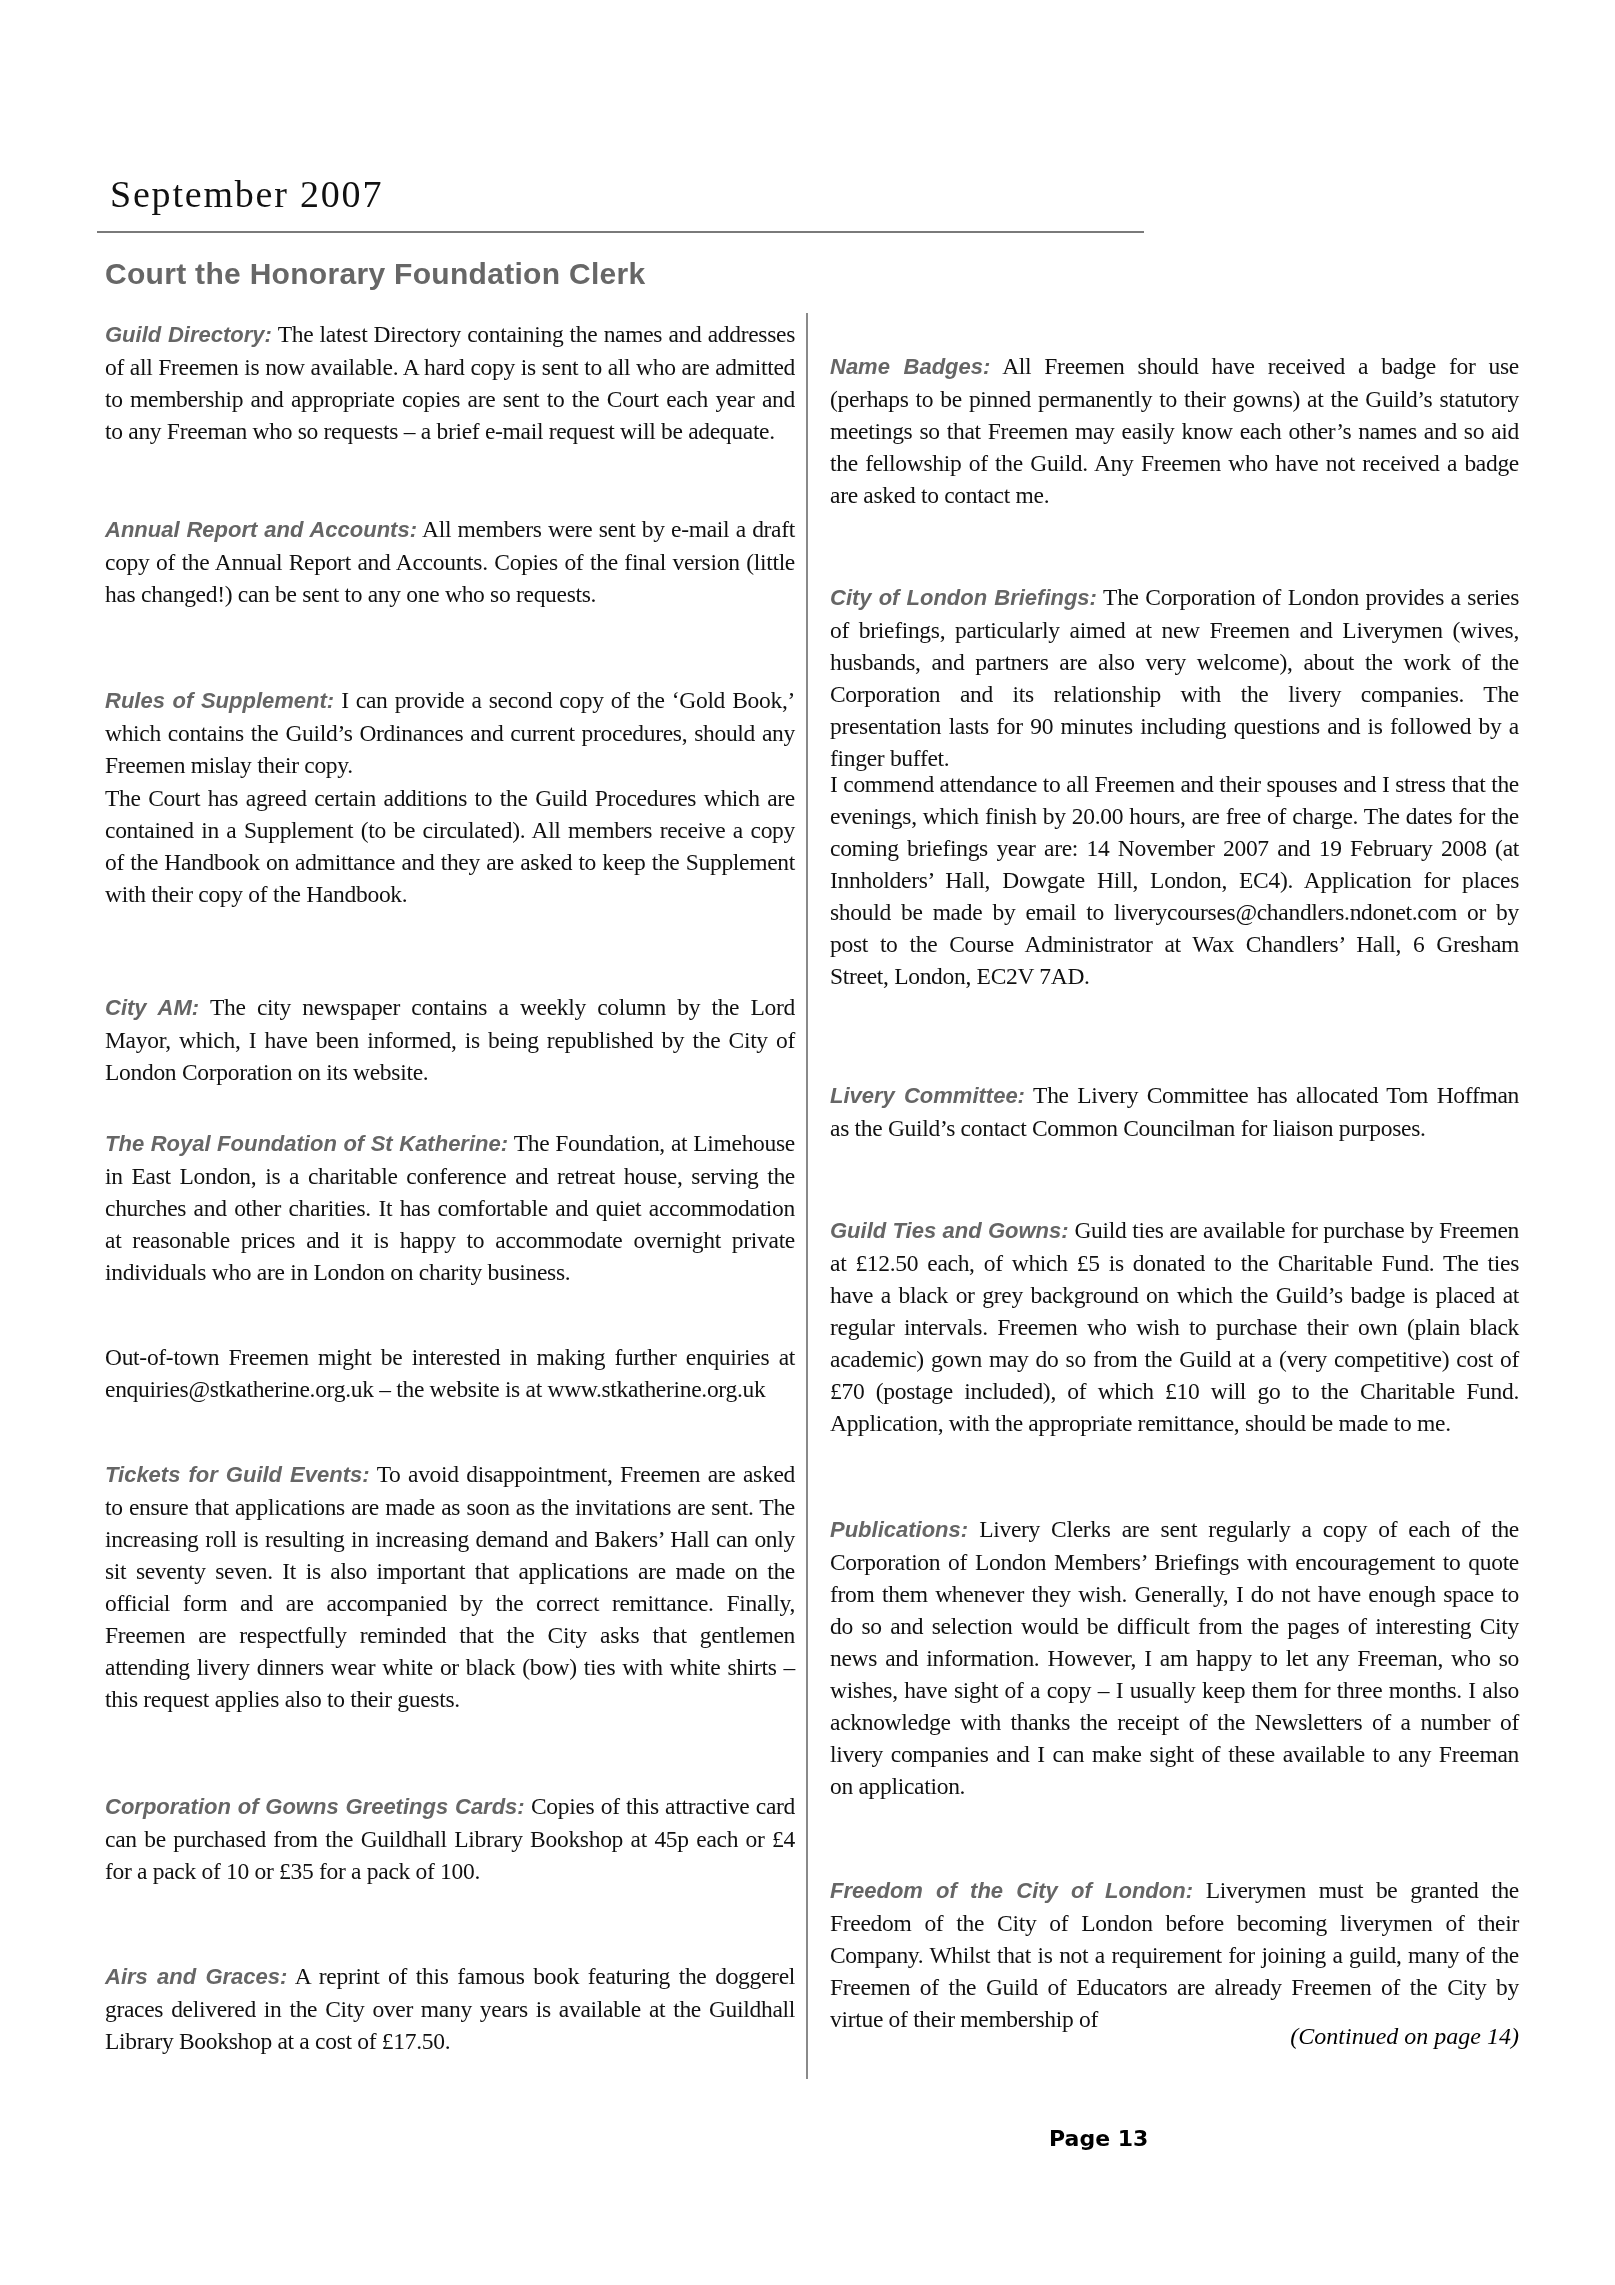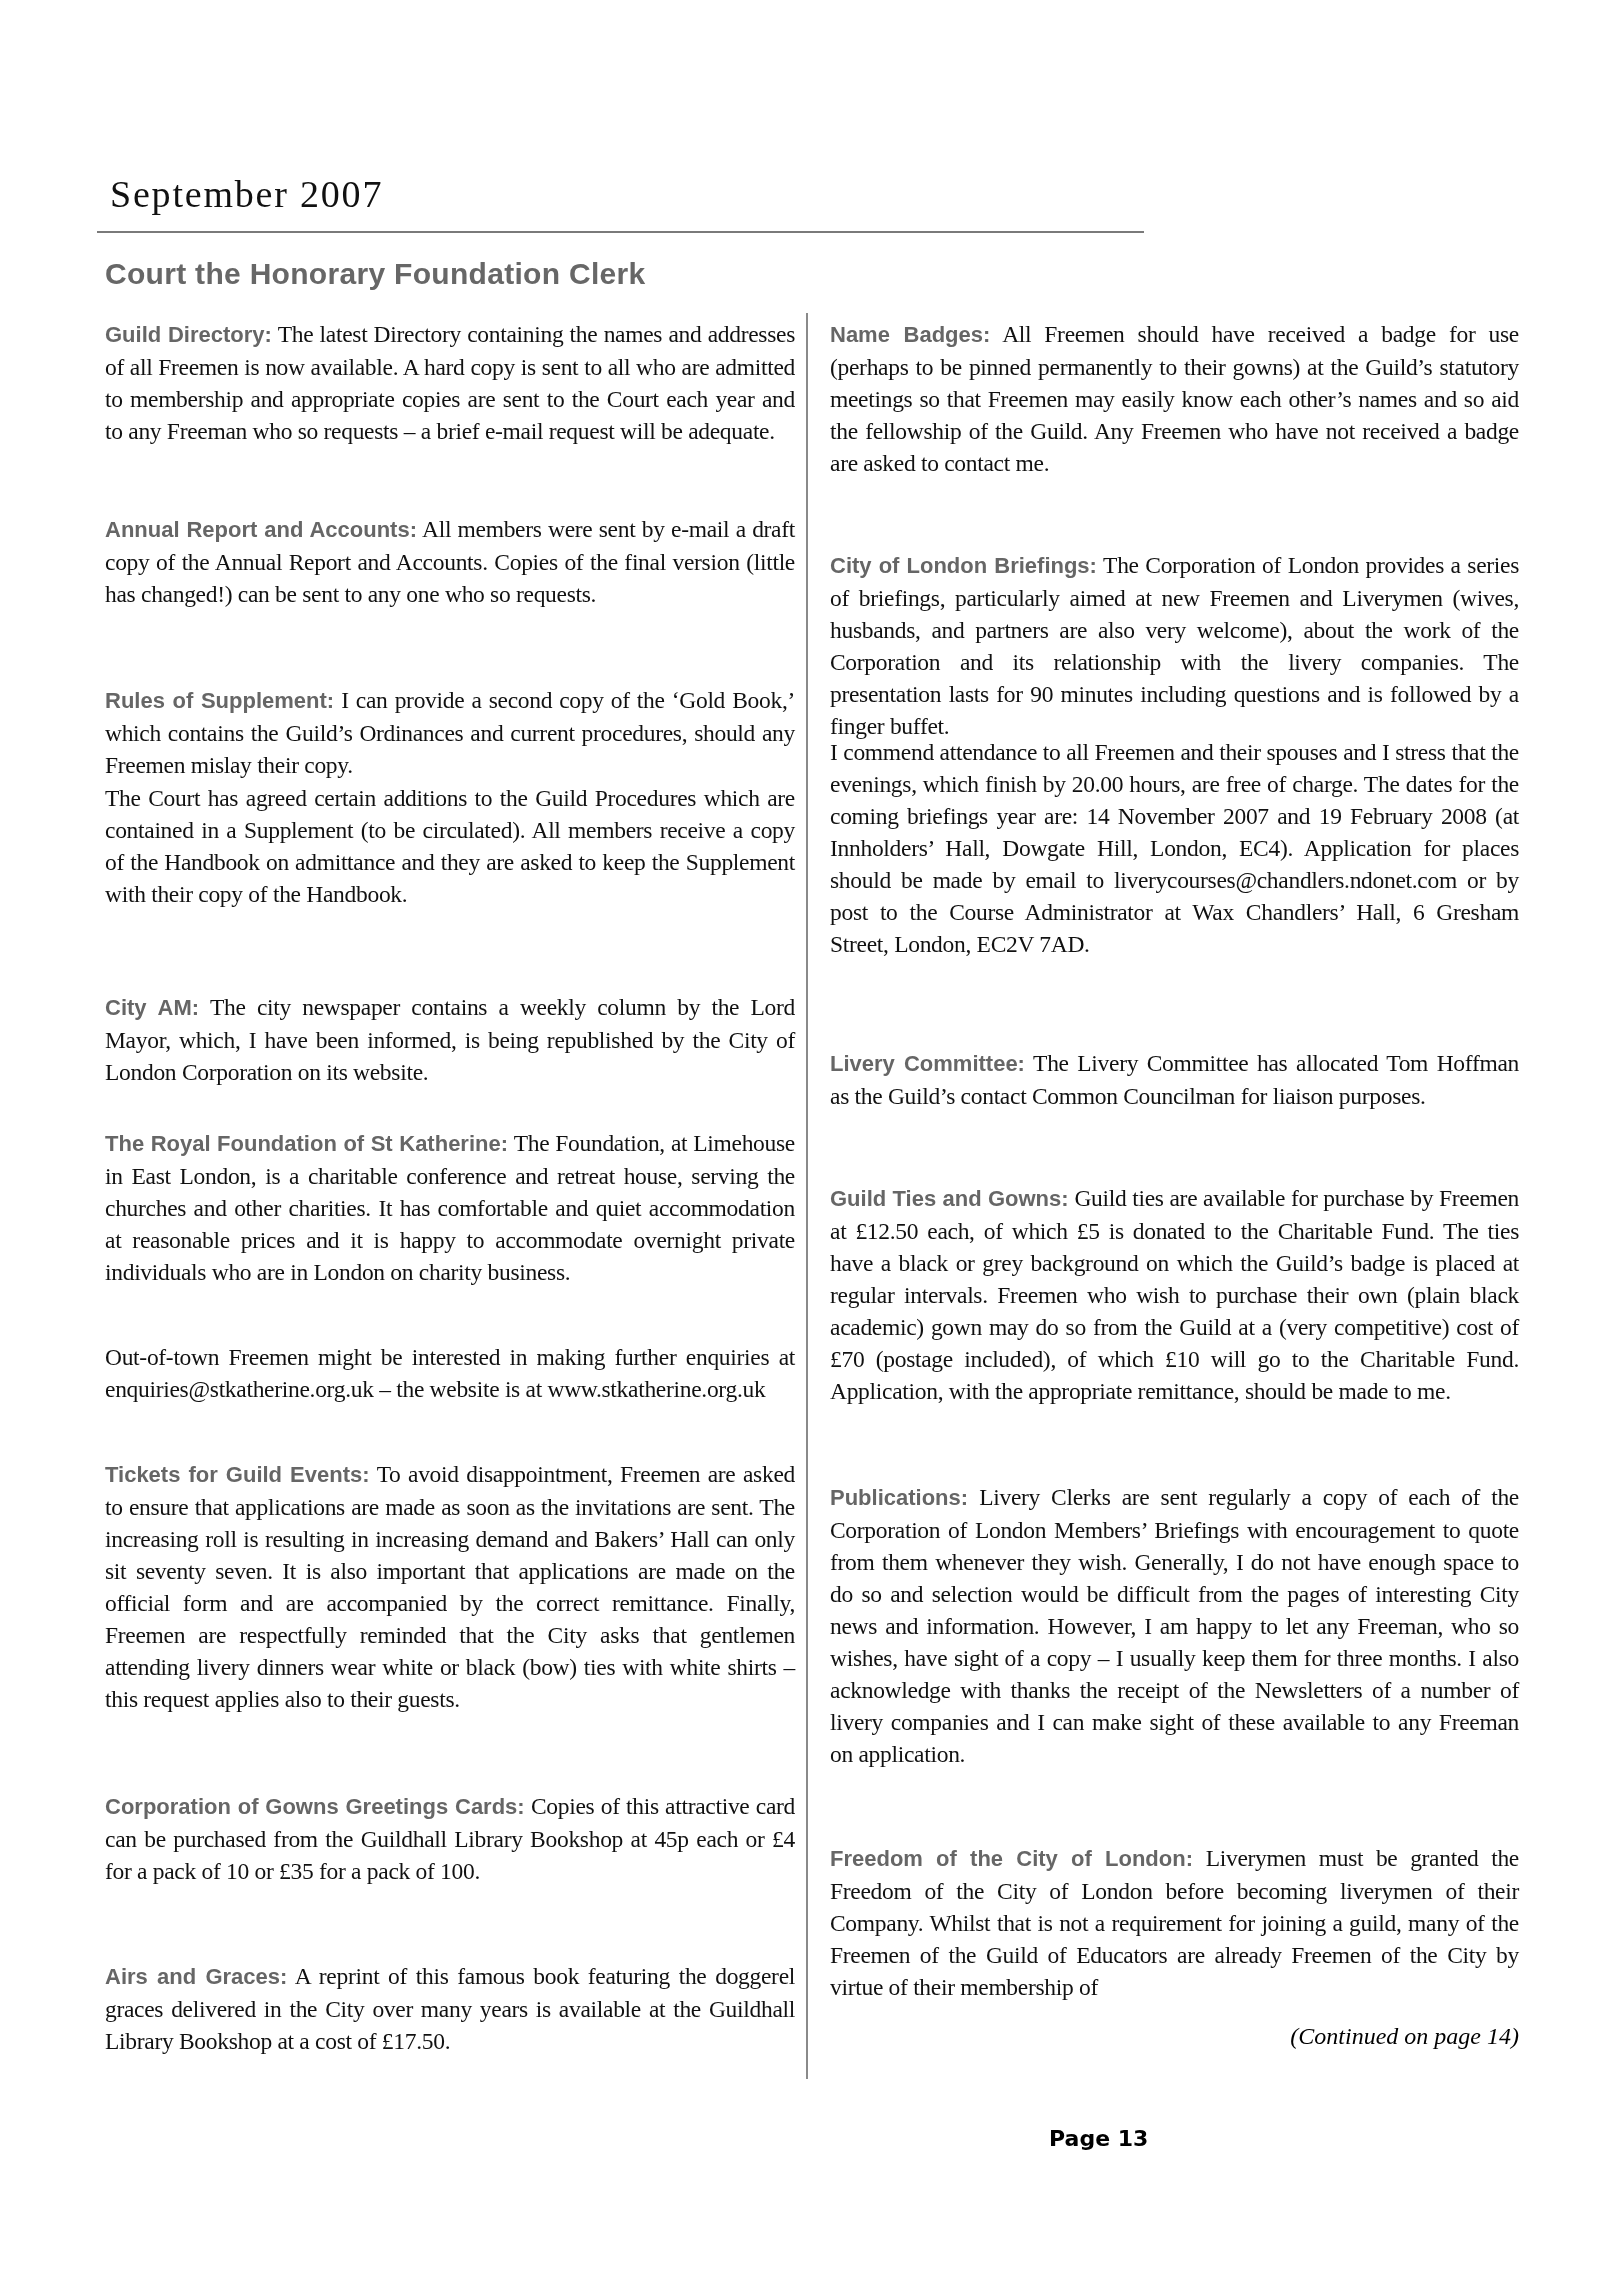--- a/index.html
+++ b/index.html
@@ -22,24 +22,24 @@
     position:absolute; left:806px; top:313px; width:1.8px; height:1766px; background:#8a8a8a;
   }
   .para {
     position:absolute;
     font-family:"Liberation Serif", "DejaVu Serif", serif;
     font-size:23.5px; line-height:32px; color:#111;
     text-align:justify; margin:0;
     letter-spacing:-0.3px;
   }
   .col-left { left:105px; width:690px; }
-  .col-right { left:830px; width:689px; }
+  .col-right { left:830px; width:689px;margin-top:32px; }
   .lead {
     font-family:"Liberation Sans", "DejaVu Sans", sans-serif;
-    font-weight:bold; color:#666; font-size:22px; letter-spacing:0;
+    font-weight:bold; font-style:italic; color:#666; font-size:22px; letter-spacing:0;
   }
   .continued {
     position:absolute; left:830px; width:689px; top:2023px; text-align:right;
     font-family:Liberation Serif, serif; font-style:italic;
     font-size:24px; color:#000000;
   }
   .page-number {
     position:absolute; left:1049px; top:2126px;
     font-family:"DejaVu Sans", "Liberation Sans", sans-serif; font-weight:bold;
     font-size:22px; color:#000;text-align:right;

